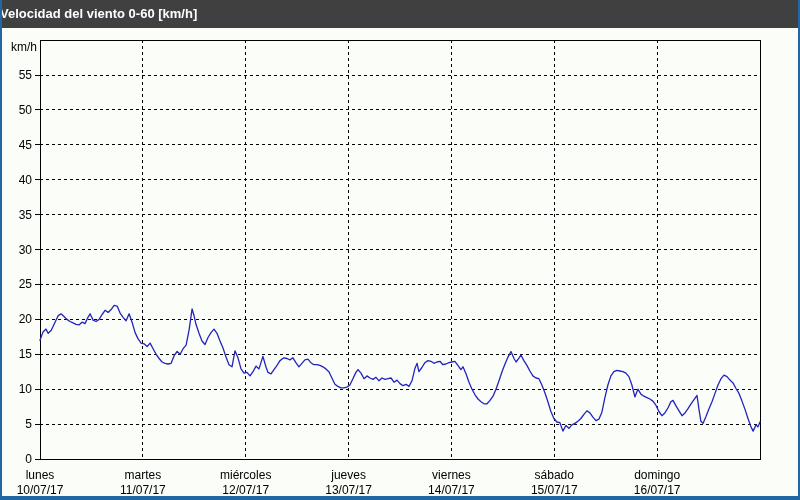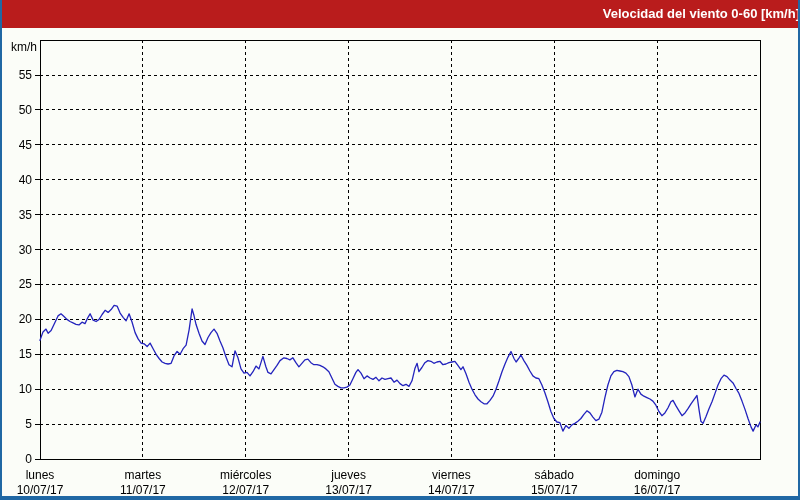--- a/index.html
+++ b/index.html
@@ -10,24 +10,24 @@
     background:#fbfdf8;
     border-left:2px solid #2068a4;
     border-right:2px solid #2068a4;
     border-bottom:4px solid #2068a4;
     overflow:hidden;
     font-family:"Liberation Sans", sans-serif;
   }
   .titlebar{
     position:absolute;top:0;left:-2px;right:-2px;height:28px;
     line-height:28px;
-    text-align:right;
+    text-align:left;
     font-size:13px;font-weight:bold;
     color:#ffffff;
-    background:#b91c1c;
+    background:#404040;
   }
   svg.chart{position:absolute;top:0;left:-2px;width:800px;height:500px;}
   text{font-family:"Liberation Sans", sans-serif;}
 </style>
 </head>
 <body>
 
 <div class="window">
   <div class="titlebar">Velocidad del viento 0-60 [km/h]</div>
   <svg class="chart" viewBox="0 0 800 500">

